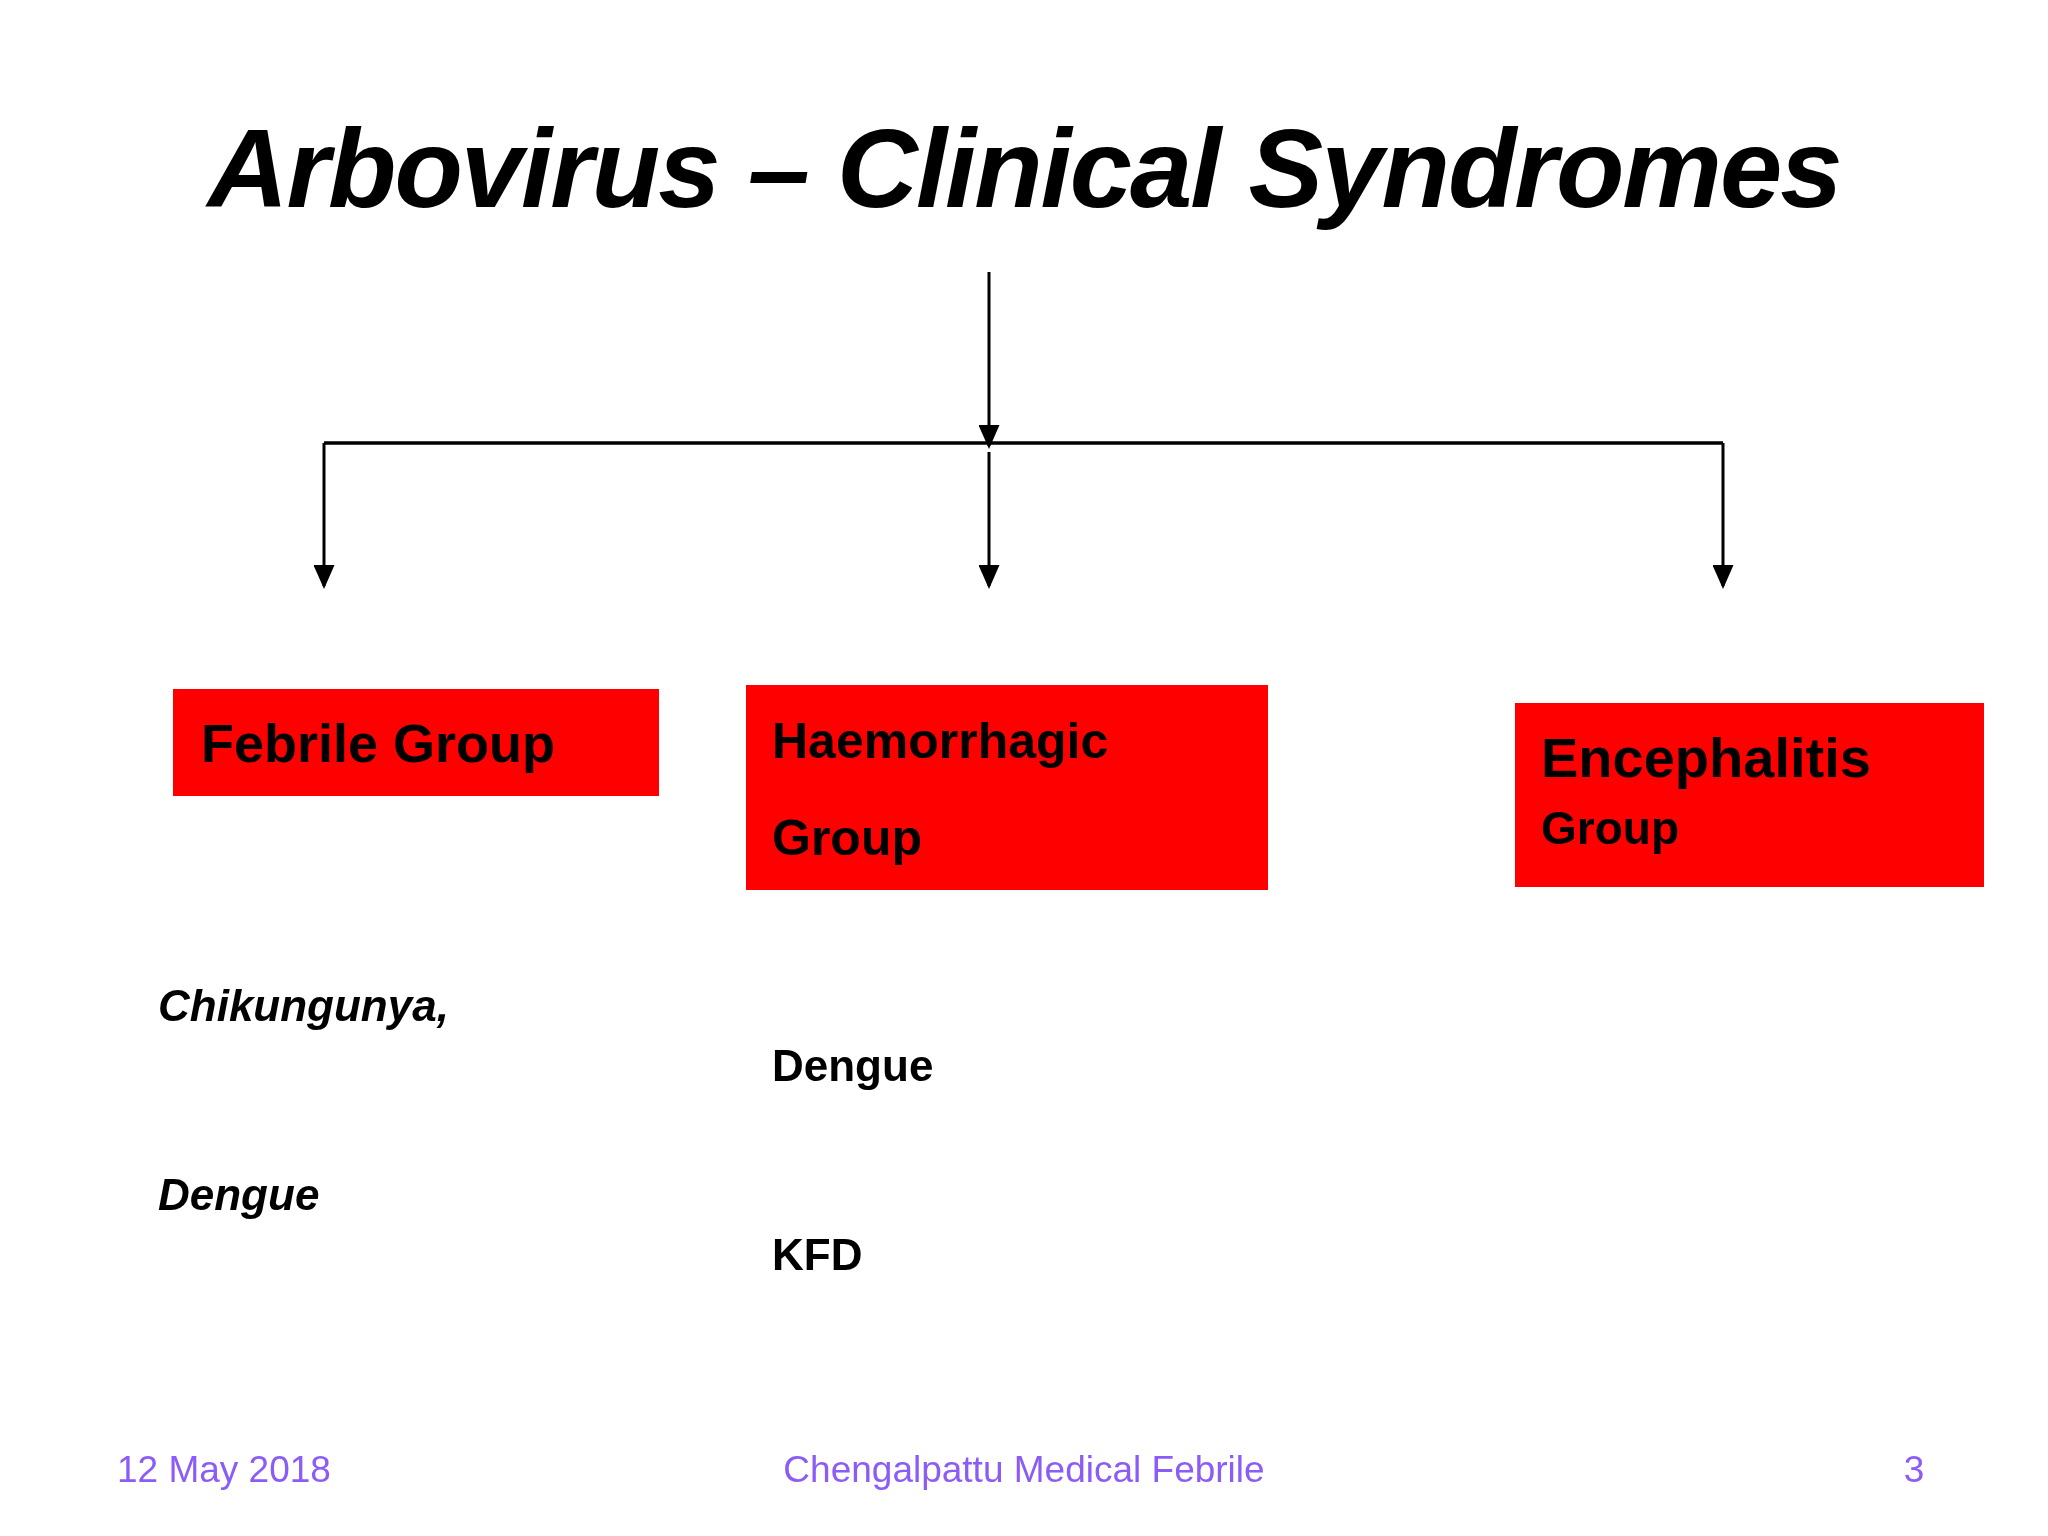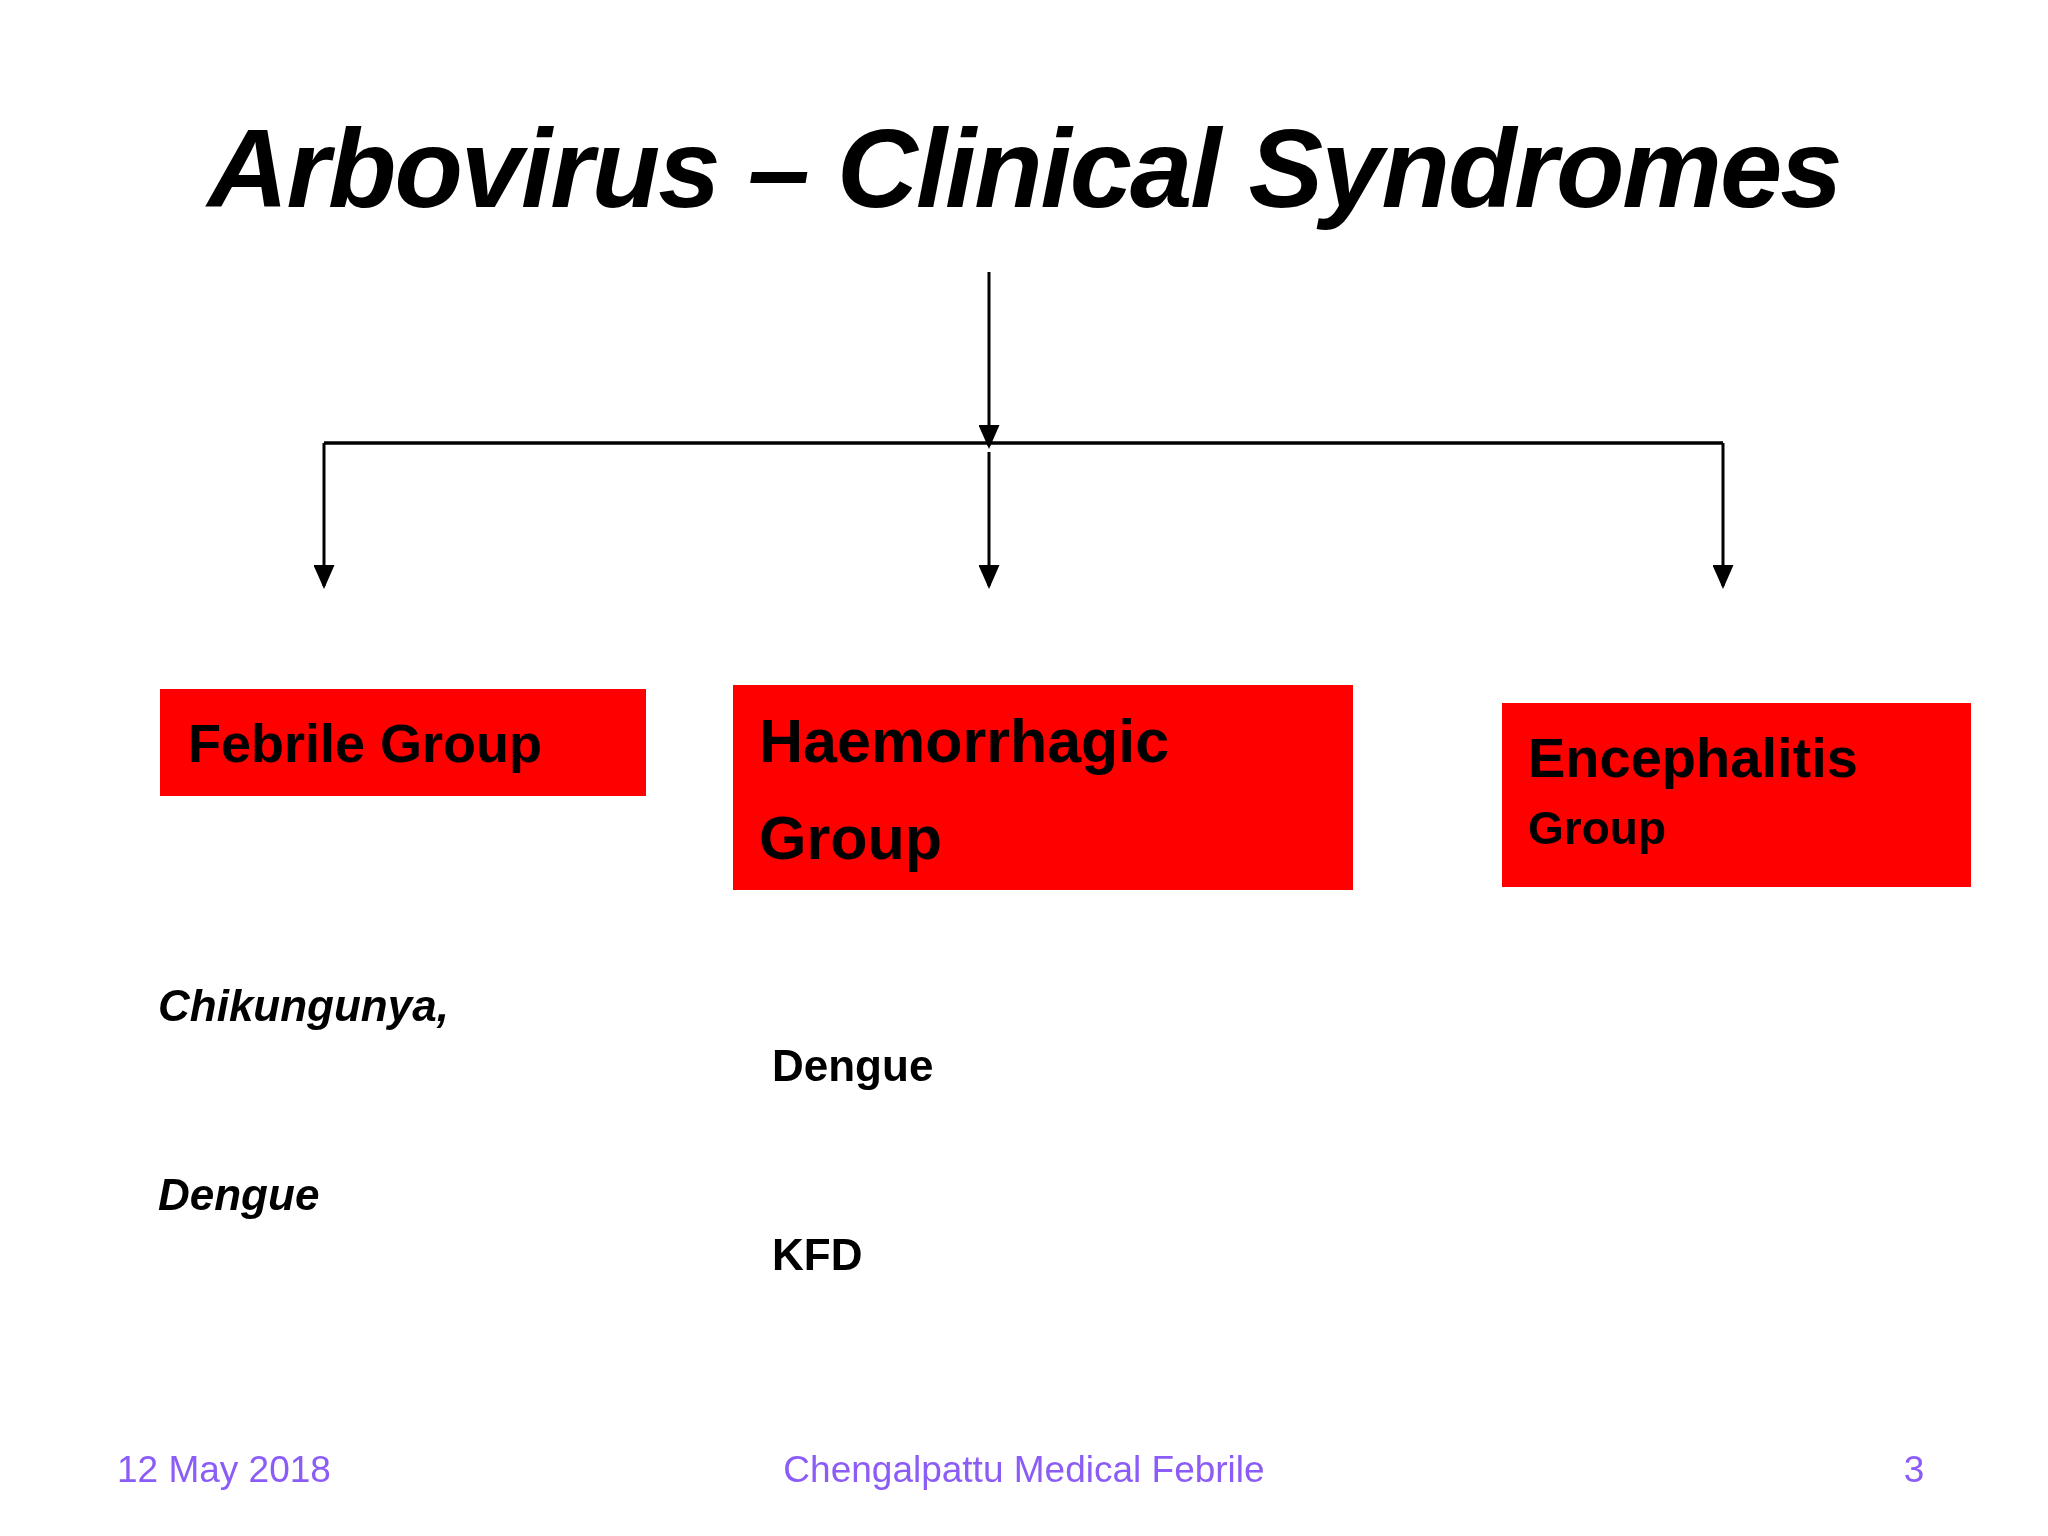--- a/index.html
+++ b/index.html
@@ -32,30 +32,31 @@
     left: 0;
     width: 2048px;
     height: 1536px;
     pointer-events: none;
   }
   .group-box {
     position: absolute;
     background: #FE0000;
     color: #000000;
     font-weight: 700;
+    margin-left: 13px;
   }
   .box-febrile {
     left: 160px; top: 689px; width: 486px; height: 107px;
     font-size: 54px;
     display: flex; align-items: center;
     padding-left: 28px; box-sizing: border-box;
   }
   .box-haem {
-    left: 733px; top: 685px; width: 620px; height: 205px;
-    font-size: 61px; line-height: 97px;
+    left: 733px; top: 685px; width: 522px; height: 205px;
+    font-size: 50px; line-height: 97px;
     padding: 8px 0 0 26px; box-sizing: border-box;
   }
   .box-enceph {
     left: 1502px; top: 703px; width: 469px; height: 184px;
     padding: 16px 0 8px 26px; box-sizing: border-box;
   }
   .box-enceph .label-l1 { font-size: 56px; line-height: 78px; }
   .box-enceph .label-l2 { font-size: 46px; line-height: 62px; }
   .members {
     position: absolute;

